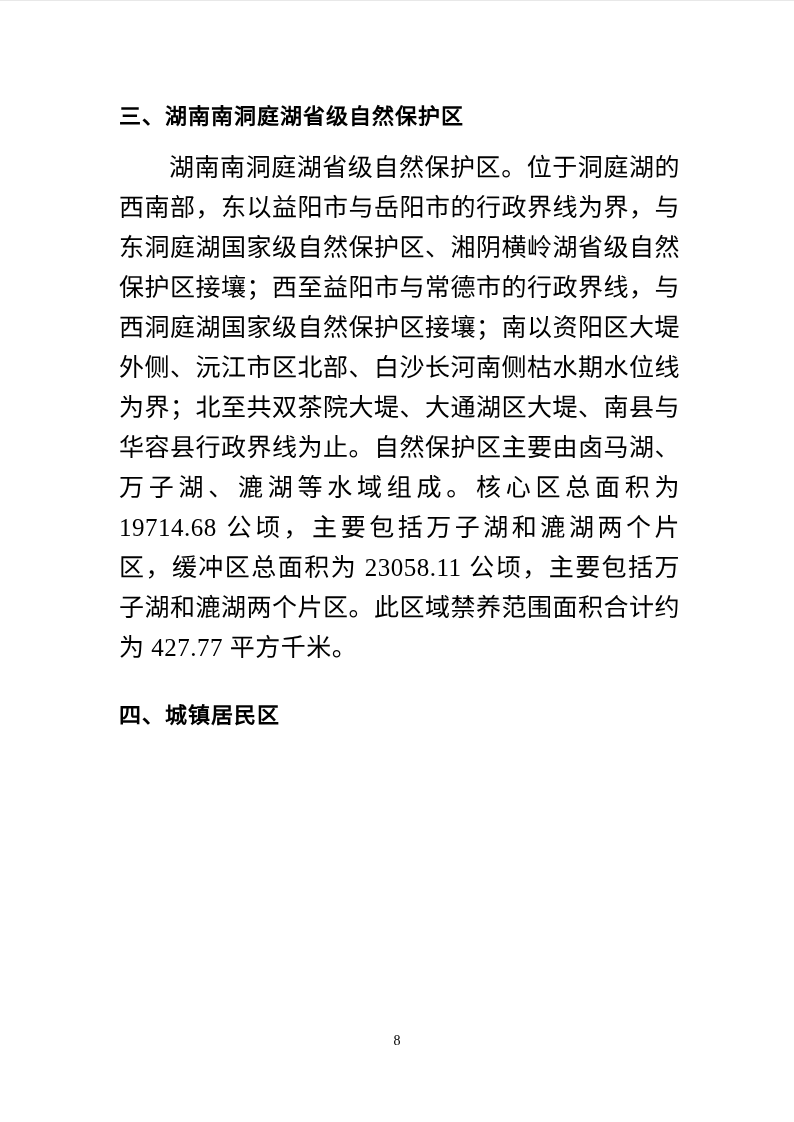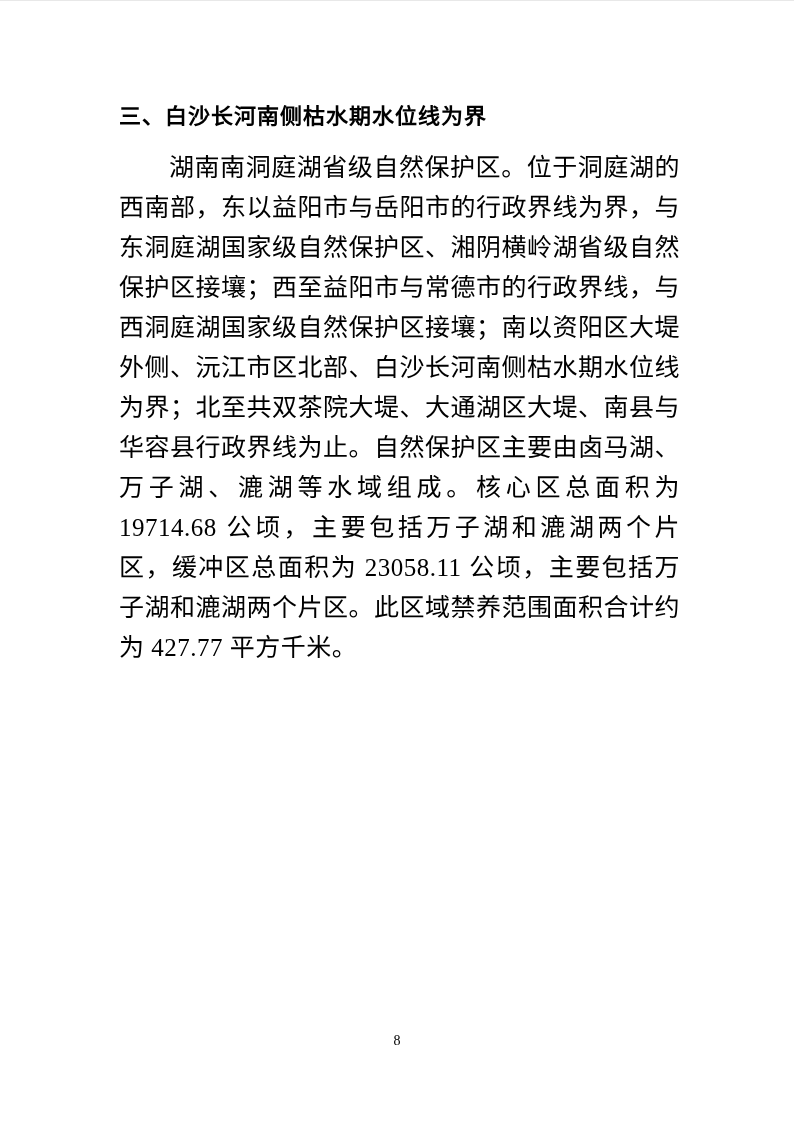--- a/index.html
+++ b/index.html
@@ -57,24 +57,25 @@
     font-size: 14px;
     color: #000000;
   }
 </style>
 </head>
 <body>
 
 <div class="page">
   <main class="content">
 
-    <h2 class="section-heading">三、白沙长河南侧枯水期水位线为界</h2>
+    <h2 class="section-heading">三、湖南南洞庭湖省级自然保护区</h2>
 
     <p class="body-para">湖南南洞庭湖省级自然保护区。位于洞庭湖的西南部，东以益阳市与岳阳市的行政界线为界，与东洞庭湖国家级自然保护区、湘阴横岭湖省级自然保护区接壤；西至益阳市与常德市的行政界线，与西洞庭湖国家级自然保护区接壤；南以资阳区大堤外侧、沅江市区北部、白沙长河南侧枯水期水位线为界；北至共双茶院大堤、大通湖区大堤、南县与华容县行政界线为止。自然保护区主要由卤马湖、万子湖、漉湖等水域组成。核心区总面积为 19714.68 公顷，主要包括万子湖和漉湖两个片区，缓冲区总面积为 23058.11 公顷，主要包括万子湖和漉湖两个片区。此区域禁养范围面积合计约为 427.77 平方千米。</p>
 
+    <h2 class="section-heading">四、城镇居民区</h2>
 
 
   </main>
 
   <footer class="page-footer">
     <span class="page-number">8</span>
   </footer>
 </div>
 
 </body></html>

